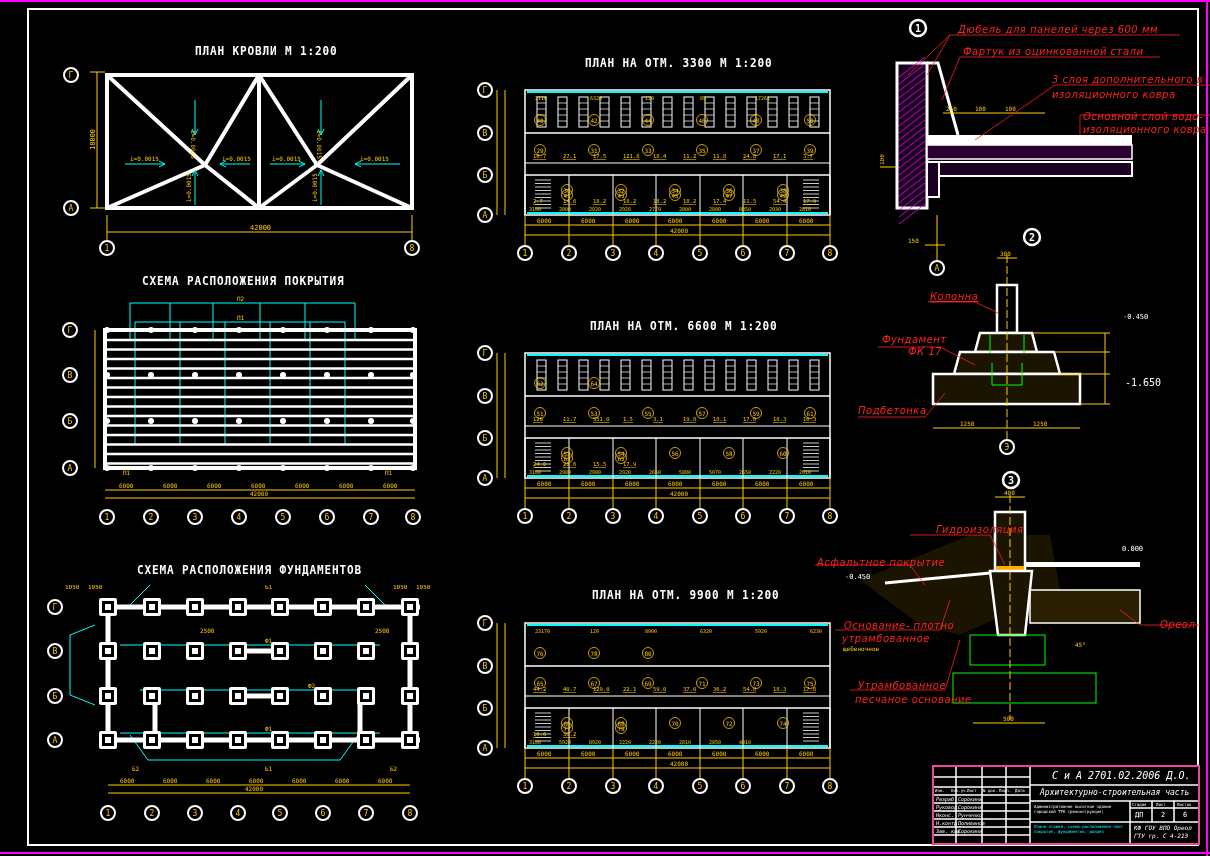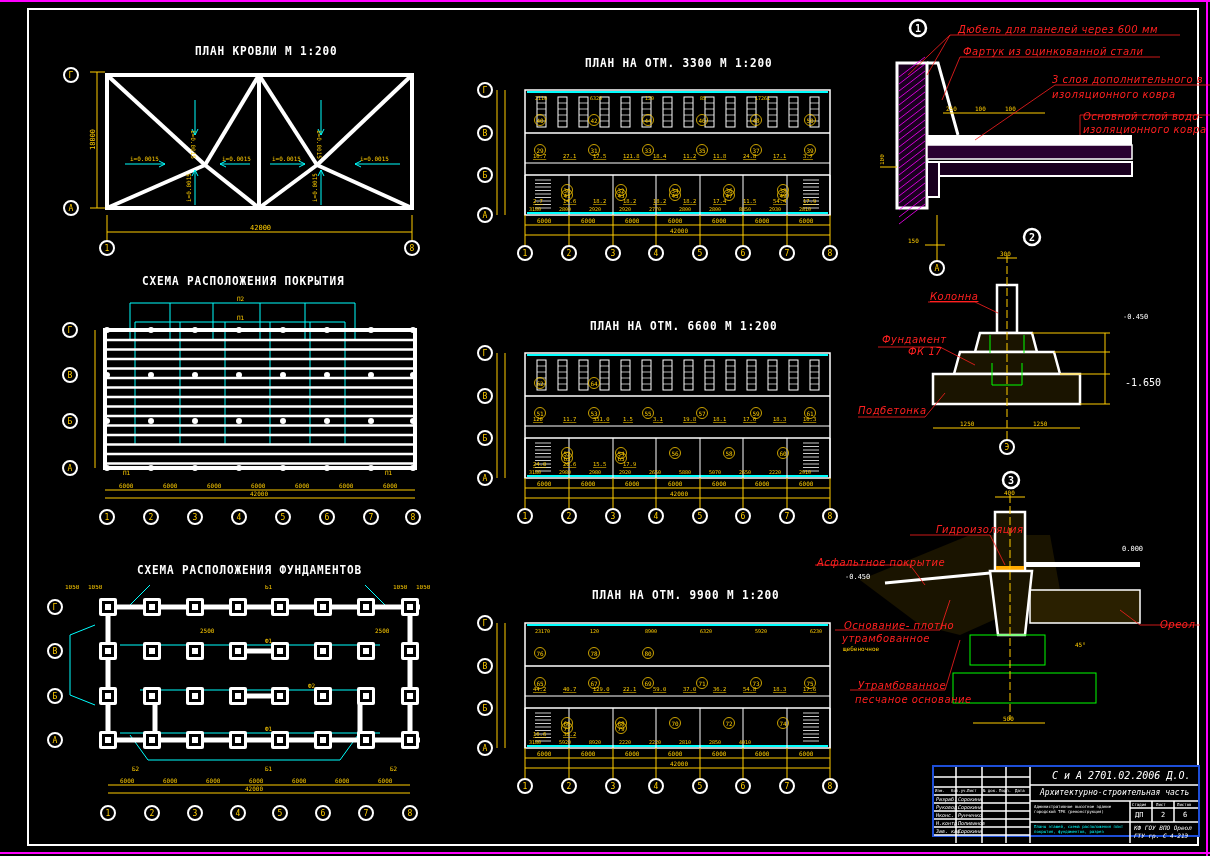--- a/index.html
+++ b/index.html
@@ -5,21 +5,21 @@
   html,body{margin:0;padding:0;background:#000;}
   body{width:1210px;height:856px;position:relative;overflow:hidden;font-family:"DejaVu Sans",sans-serif;}
   .sheet{position:absolute;left:0;top:0;width:1210px;height:856px;}
   .frame{position:absolute;left:27px;top:8px;width:1172px;height:838px;border:2px solid #fff;box-sizing:border-box;}
   .magenta-top{position:absolute;left:0;top:0;width:1210px;height:2px;background:#ff00ff;}
   .magenta-right{position:absolute;right:2px;top:0;width:2px;height:856px;background:#ff00ff;}
   .magenta-bottom{position:absolute;left:0;bottom:2px;width:1210px;height:2px;background:#ff00ff;}
   .title{position:absolute;color:#fff;font-family:"DejaVu Sans Mono",monospace;font-weight:bold;font-size:13px;letter-spacing:1px;white-space:nowrap;transform:scaleX(0.85);transform-origin:left top;}
   svg text{font-family:"DejaVu Sans Mono",monospace;}
   .red-note{position:absolute;color:#ff2020;font-family:"DejaVu Sans",sans-serif;font-style:italic;font-size:10px;white-space:nowrap;letter-spacing:0.5px;}
-  .title-block{position:absolute;left:932px;top:765px;width:268px;height:72px;border:2px solid #1d4ed8;box-sizing:border-box;background:#000;}
+  .title-block{position:absolute;left:932px;top:765px;width:268px;height:80px;border:2px solid #ec4899;box-sizing:border-box;background:#000;}
   .tb{position:absolute;color:#fff;font-family:"DejaVu Sans Mono",monospace;white-space:nowrap;}
   .tb-cyan{color:#00ffff;}
 </style>
 </head>
 <body>
 
 <div class="sheet">
   <div class="magenta-top"></div>
   <div class="magenta-right"></div>
   <div class="magenta-bottom"></div>

